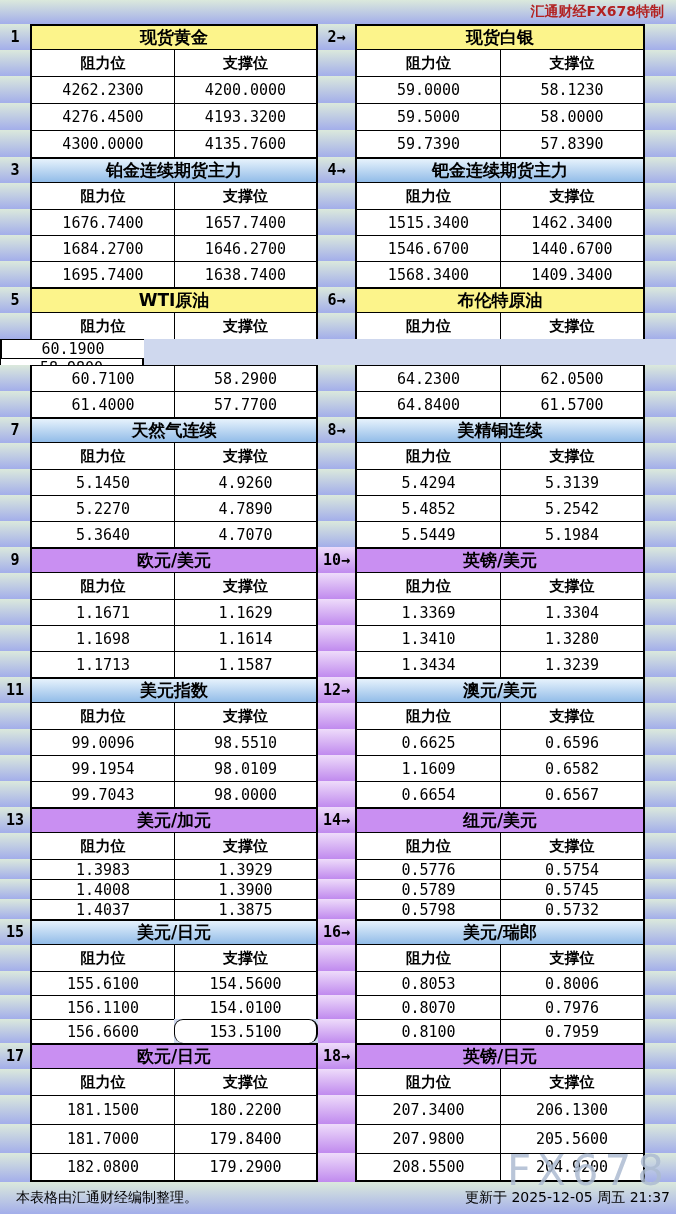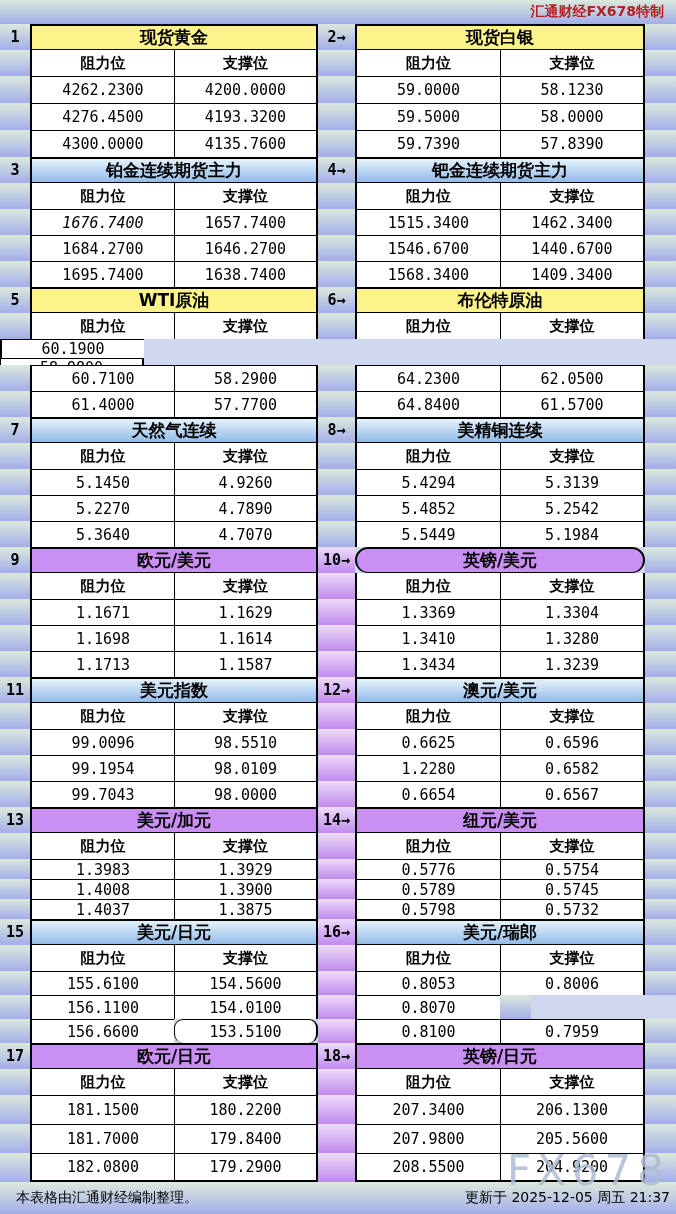--- a/index.html
+++ b/index.html
@@ -118,21 +118,21 @@
         <div class="m w30 band-blue" style="height: 26px;"></div>
         <div class="tc w144 cjk-bold bL2" style="height: 26px;">阻力位</div>
         <div class="tc w144 cjk-bold bL1 bR2" style="height: 26px;">支撑位</div>
         <div class="m w37 band-blue" style="height: 26px;"></div>
         <div class="tc w145 cjk-bold bL2" style="height: 26px;">阻力位</div>
         <div class="tc w145 cjk-bold bL1 bR2" style="height: 26px;">支撑位</div>
         <div class="m w31 band-blue" style="height: 26px;"></div>
       </div>
       <div class="row" style="height: 26px;">
         <div class="m w30 band-blue" style="height: 26px;"></div>
-        <div class="tc w144 num bL2 bT1" style="height: 26px; font-style: italic;">1676.7400</div>
+        <div class="tc w144 num bL2 bT1" style="height: 26px;">1676.7400</div>
         <div class="tc w144 num bL1 bR2 bT1" style="height: 26px;">1657.7400</div>
         <div class="m w37 band-blue" style="height: 26px;"></div>
         <div class="tc w145 num bL2 bT1" style="height: 26px;">1515.3400</div>
         <div class="tc w145 num bL1 bR2 bT1" style="height: 26px;">1462.3400</div>
         <div class="m w31 band-blue" style="height: 26px;"></div>
       </div>
       <div class="row" style="height: 26px;">
         <div class="m w30 band-blue" style="height: 26px;"></div>
         <div class="tc w144 num bL2 bT1" style="height: 26px;">1684.2700</div>
         <div class="tc w144 num bL1 bR2 bT1" style="height: 26px;">1646.2700</div>
@@ -233,21 +233,21 @@
         <div class="tc w144 num bL1 bR2 bT1" style="height: 26px;">4.7070</div>
         <div class="m w37 band-blue" style="height: 26px;"></div>
         <div class="tc w145 num bL2 bT1" style="height: 26px;">5.5449</div>
         <div class="tc w145 num bL1 bR2 bT1" style="height: 26px;">5.1984</div>
         <div class="m w31 band-blue" style="height: 26px;"></div>
       </div>
       <div class="row" style="height: 26px;">
         <div class="m w30 band-blue" style="height: 26px;">9</div>
         <div class="tc w288 title t-purple" style="height: 26px;">欧元/美元</div>
         <div class="m w37 band-purple" style="height: 26px;">10→</div>
-        <div class="tc w290 title t-purple" style="height: 26px; border-radius: 13px;">英镑/美元</div>
+        <div class="tc w290 title t-purple" style="height: 26px;">英镑/美元</div>
         <div class="m w31 band-blue" style="height: 26px;"></div>
       </div>
       <div class="row" style="height: 26px;">
         <div class="m w30 band-blue" style="height: 26px;"></div>
         <div class="tc w144 cjk-bold bL2" style="height: 26px;">阻力位</div>
         <div class="tc w144 cjk-bold bL1 bR2" style="height: 26px;">支撑位</div>
         <div class="m w37 band-purple" style="height: 26px;"></div>
         <div class="tc w145 cjk-bold bL2" style="height: 26px;">阻力位</div>
         <div class="tc w145 cjk-bold bL1 bR2" style="height: 26px;">支撑位</div>
         <div class="m w31 band-blue" style="height: 26px;"></div>
@@ -302,21 +302,21 @@
         <div class="m w37 band-purple" style="height: 26px;"></div>
         <div class="tc w145 num bL2 bT1" style="height: 26px;">0.6625</div>
         <div class="tc w145 num bL1 bR2 bT1" style="height: 26px;">0.6596</div>
         <div class="m w31 band-blue" style="height: 26px;"></div>
       </div>
       <div class="row" style="height: 26px;">
         <div class="m w30 band-blue" style="height: 26px;"></div>
         <div class="tc w144 num bL2 bT1" style="height: 26px;">99.1954</div>
         <div class="tc w144 num bL1 bR2 bT1" style="height: 26px;">98.0109</div>
         <div class="m w37 band-purple" style="height: 26px;"></div>
-        <div class="tc w145 num bL2 bT1" style="height: 26px;">1.2280</div>
+        <div class="tc w145 num bL2 bT1" style="height: 26px;">1.1609</div>
         <div class="tc w145 num bL1 bR2 bT1" style="height: 26px;">0.6582</div>
         <div class="m w31 band-blue" style="height: 26px;"></div>
       </div>
       <div class="row" style="height: 26px;">
         <div class="m w30 band-blue" style="height: 26px;"></div>
         <div class="tc w144 num bL2 bT1" style="height: 26px;">99.7043</div>
         <div class="tc w144 num bL1 bR2 bT1" style="height: 26px;">98.0000</div>
         <div class="m w37 band-purple" style="height: 26px;"></div>
         <div class="tc w145 num bL2 bT1" style="height: 26px;">0.6654</div>
         <div class="tc w145 num bL1 bR2 bT1" style="height: 26px;">0.6567</div>
@@ -389,20 +389,21 @@
         <div class="tc w145 num bL2 bT1" style="height: 24px;">0.8053</div>
         <div class="tc w145 num bL1 bR2 bT1" style="height: 24px;">0.8006</div>
         <div class="m w31 band-blue" style="height: 24px;"></div>
       </div>
       <div class="row" style="height: 24px; text-align: center;">
         <div class="m w30 band-blue" style="height: 24px;"></div>
         <div class="tc w144 num bL2 bT1" style="height: 24px;">156.1100</div>
         <div class="tc w144 num bL1 bR2 bT1" style="height: 24px;">154.0100</div>
         <div class="m w37 band-purple" style="height: 24px;"></div>
         <div class="tc w145 num bL2 bT1" style="height: 24px;">0.8070</div>
+        <div class="tc w145 num bL1 bR2 bT1" style="height: 24px;">0.7976</div>
         <div class="m w31 band-blue" style="height: 24px;"></div>
       </div>
       <div class="row" style="height: 24px;">
         <div class="m w30 band-blue" style="height: 24px;"></div>
         <div class="tc w144 num bL2 bT1" style="height: 24px;">156.6600</div>
         <div class="tc w144 num bL1 bR2 bT1" style="height: 24px; border-radius: 9px;">153.5100</div>
         <div class="m w37 band-purple" style="height: 24px;"></div>
         <div class="tc w145 num bL2 bT1" style="height: 24px;">0.8100</div>
         <div class="tc w145 num bL1 bR2 bT1" style="height: 24px;">0.7959</div>
         <div class="m w31 band-blue" style="height: 24px;"></div>

